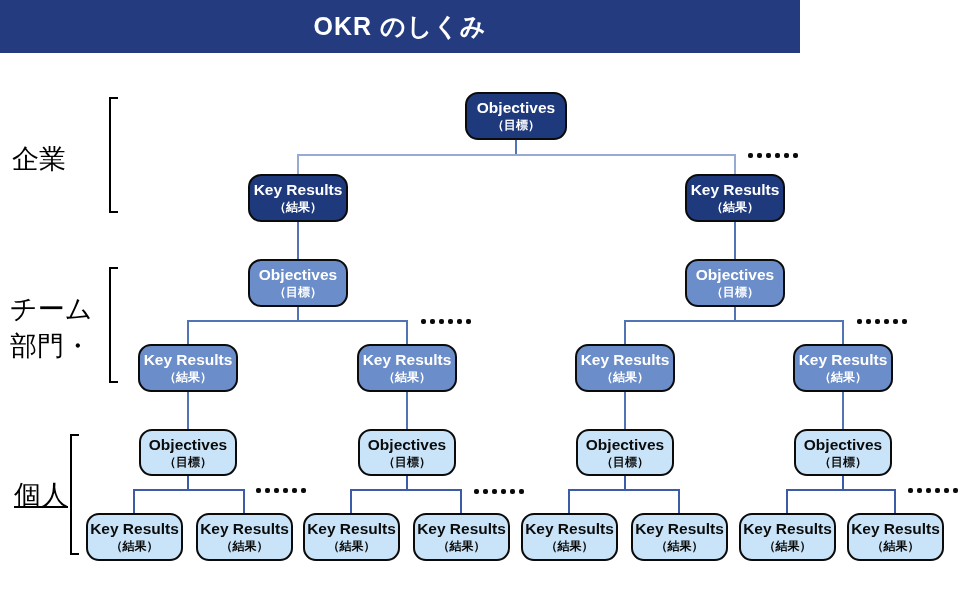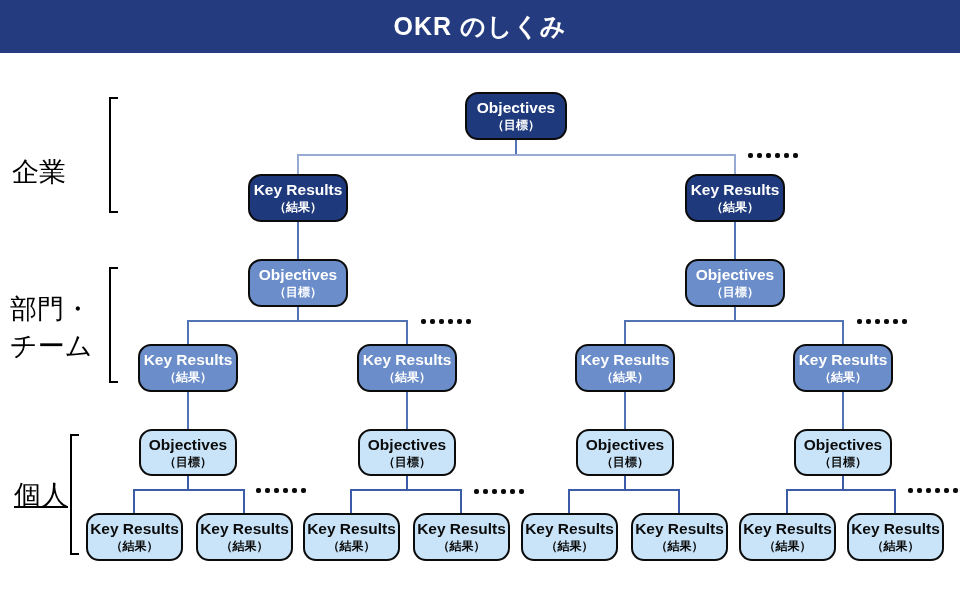--- a/index.html
+++ b/index.html
@@ -9,21 +9,21 @@
     --level3-fill:#c9e4f8;
     --connector-light:#97aad4;
     --connector-medium:#5273b4;
     --connector-dark:#3c5ca8;
   }
   *{margin:0;padding:0;box-sizing:border-box;}
   html,body{background:#fff;}
   body{font-family:"Liberation Sans","DejaVu Sans",sans-serif;}
   .stage{position:relative;width:960px;height:600px;background:#fff;overflow:hidden;}
   .titlebar{
-    position:absolute;left:0;top:0;width:960px;height:53px;
+    position:absolute;left:0;top:0;width:800px;height:53px;
     background:var(--title-bg);display:flex;align-items:center;justify-content:center;
   }
   .titlebar .title{color:#fff;font-size:25px;font-weight:bold;letter-spacing:1px;}
   svg.connectors{position:absolute;left:0;top:0;width:960px;height:600px;}
   .ln-light{stroke:var(--connector-light);stroke-width:2;fill:none;}
   .ln-med{stroke:var(--connector-medium);stroke-width:2;fill:none;}
   .ln-dark{stroke:var(--connector-dark);stroke-width:2;fill:none;}
   .node{
     position:absolute;border:2px solid #0b0b0b;border-radius:13px;
     display:flex;flex-direction:column;align-items:center;justify-content:center;
@@ -72,26 +72,26 @@
     <path class="ln-dark" d="M188,476 L188,490"></path>
     <path class="ln-dark" d="M134,513 L134,490 L244,490 L244,513"></path>
     <path class="ln-dark" d="M407,476 L407,490"></path>
     <path class="ln-dark" d="M351,513 L351,490 L461,490 L461,513"></path>
     <path class="ln-dark" d="M625,476 L625,490"></path>
     <path class="ln-dark" d="M569,513 L569,490 L679,490 L679,513"></path>
     <path class="ln-dark" d="M843,476 L843,490"></path>
     <path class="ln-dark" d="M787,513 L787,490 L895,490 L895,513"></path>
   </svg>
 
-  <div class="rowlabel" style="left:12px;top:154px;">企業</div>
+  <div class="rowlabel" style="left:12px;top:141px;">企業</div>
   <div class="bracket" style="left:109px;top:97px;height:116px;"></div>
 
   <div class="rowlabel" style="left:10px;top:291px;">
+    <div>チーム</div>
     <div>部門・</div>
-    <div>チーム</div>
   </div>
   <div class="bracket" style="left:109px;top:267px;height:116px;"></div>
 
   <div class="rowlabel" style="left:14px;top:477px;text-decoration:underline;">個人</div>
   <div class="bracket" style="left:70px;top:434px;height:121px;"></div>
 
   <div class="node l1" style="left:465px;top:92px;width:102px;height:48px;">
     <span class="t">Objectives</span>
     <span class="s">（目標）</span>
   </div>

